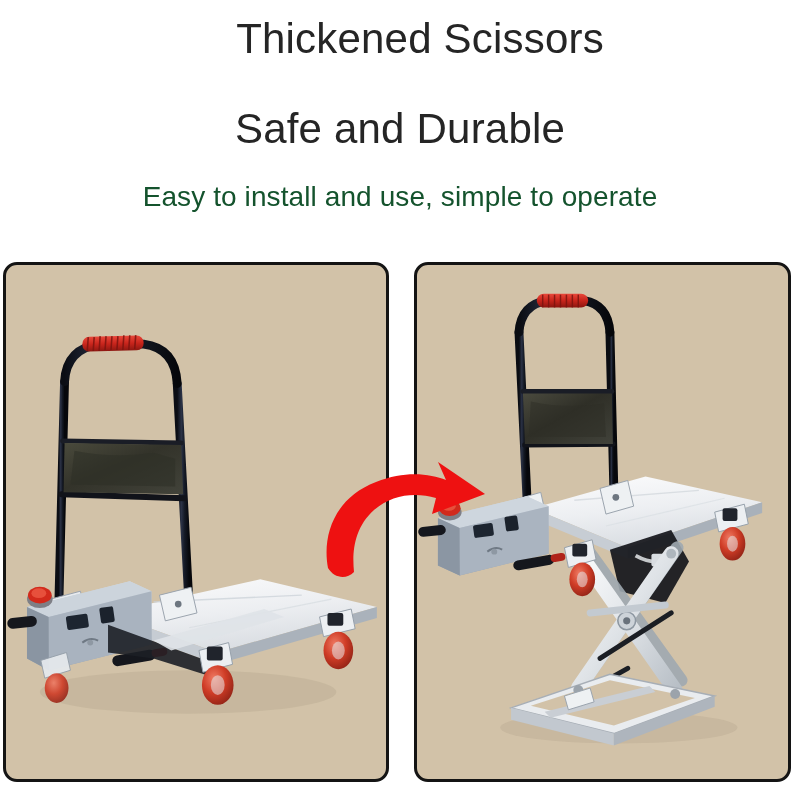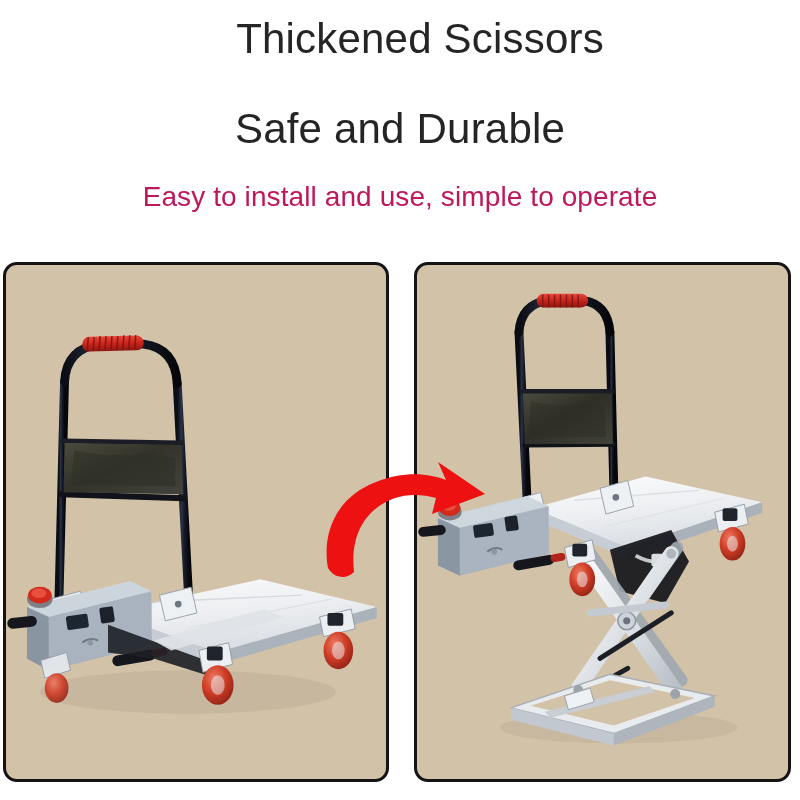--- a/index.html
+++ b/index.html
@@ -23,21 +23,21 @@
     font-size:42px;font-weight:400;color:#252525;
     letter-spacing:0.2px;line-height:1;white-space:nowrap;padding-left:20px;
   }
   .title-2{
     position:absolute;left:0;top:100px;width:800px;
     font-size:42px;font-weight:400;color:#252525;
     letter-spacing:0.2px;line-height:1;white-space:nowrap;margin-top:8px;
   }
   .subtitle{
     position:absolute;left:0;top:183px;width:800px;
-    font-size:28px;font-weight:400;color:#be185d;
+    font-size:28px;font-weight:400;color:#14532d;
     letter-spacing:0.1px;line-height:1;white-space:nowrap;
   }
 
   
   .panel{
     position:absolute;top:262px;height:520px;
     background:#d2c2a8;
     border:3px solid #141414;
     border-radius:14px;
     overflow:hidden;

